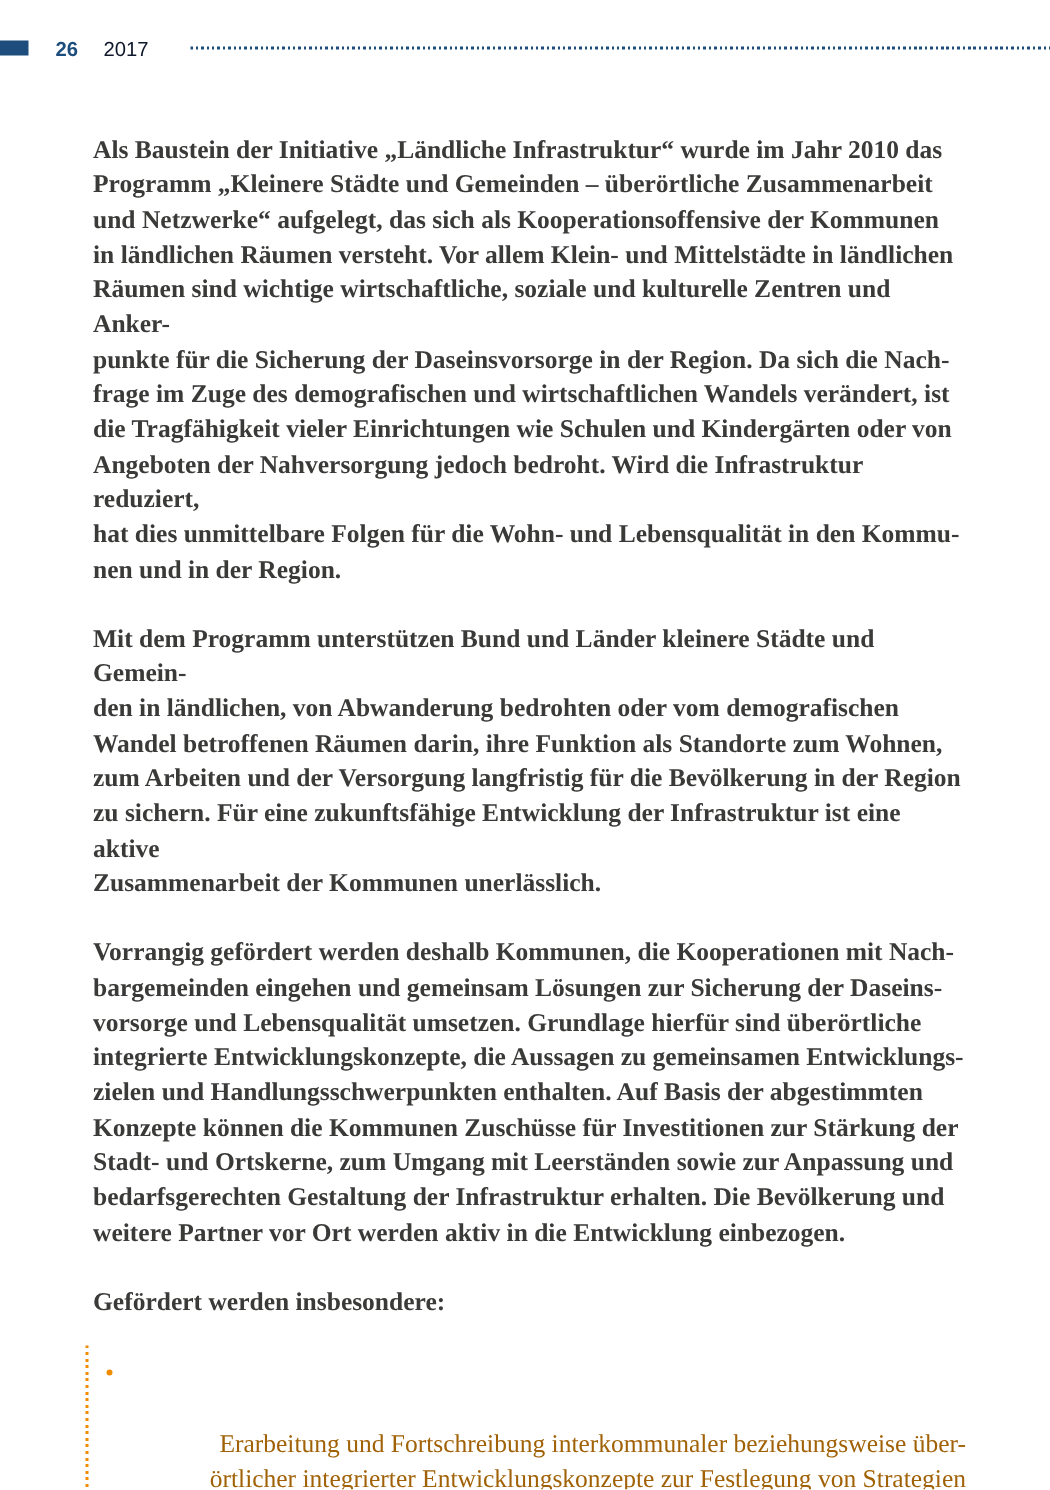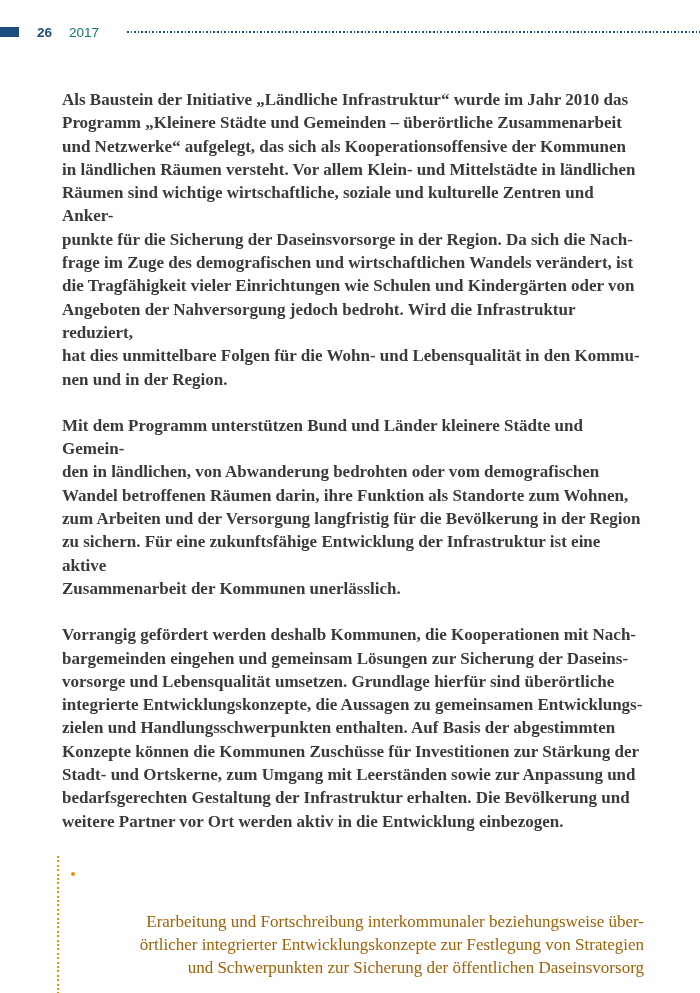--- a/index.html
+++ b/index.html
@@ -21,21 +21,21 @@
     position:absolute;left:37px;top:22px;right:0;
     height:20px;
     display:flex;align-items:center;
     font-family:"Liberation Sans","DejaVu Sans",sans-serif;
     font-size:13.5px;
     color:#1d4d7c;
     white-space:nowrap;
   }
   .page-num{font-weight:bold;margin-right:12px;}
   .header-title{letter-spacing:0.1px;}
-  .header-year{color:#0f766e;margin-left:5px;}
+  .header-year{color:#0f172a;margin-left:5px;}
   .header-dots{
     flex:1;
     height:2px;
     margin-left:28px;
     background:repeating-linear-gradient(to right,#1d4d7c 0 1.6px,transparent 1.6px 3.6px);
   }
   
   .content{
     position:absolute;left:62px;top:88px;width:582px;
     font-size:17px;line-height:23.3px;
@@ -108,20 +108,21 @@
 Zusammenarbeit der Kommunen unerlässlich.</p>
     <p class="para">Vorrangig gefördert werden deshalb Kommunen, die Kooperationen mit Nach-
 bargemeinden eingehen und gemeinsam Lösungen zur Sicherung der Daseins-
 vorsorge und Lebensqualität umsetzen. Grundlage hierfür sind überörtliche
 integrierte Entwicklungskonzepte, die Aussagen zu gemeinsamen Entwicklungs-
 zielen und Handlungsschwerpunkten enthalten. Auf Basis der abgestimmten
 Konzepte können die Kommunen Zuschüsse für Investitionen zur Stärkung der
 Stadt- und Ortskerne, zum Umgang mit Leerständen sowie zur Anpassung und
 bedarfsgerechten Gestaltung der Infrastruktur erhalten. Die Bevölkerung und
 weitere Partner vor Ort werden aktiv in die Entwicklung einbezogen.</p>
+    <p class="para intro-line">Gefördert werden insbesondere:</p>
 
     <div class="bullet-list">
       <div class="bullet-rule"></div>
       <div class="bullet-item">
         <span class="bullet-dot"></span>
         <span>Erarbeitung und Fortschreibung interkommunaler beziehungsweise über-
 örtlicher integrierter Entwicklungskonzepte zur Festlegung von Strategien
 und Schwerpunkten zur Sicherung der öffentlichen Daseinsvorsorg</span>
       </div>
       <div class="bullet-item">

